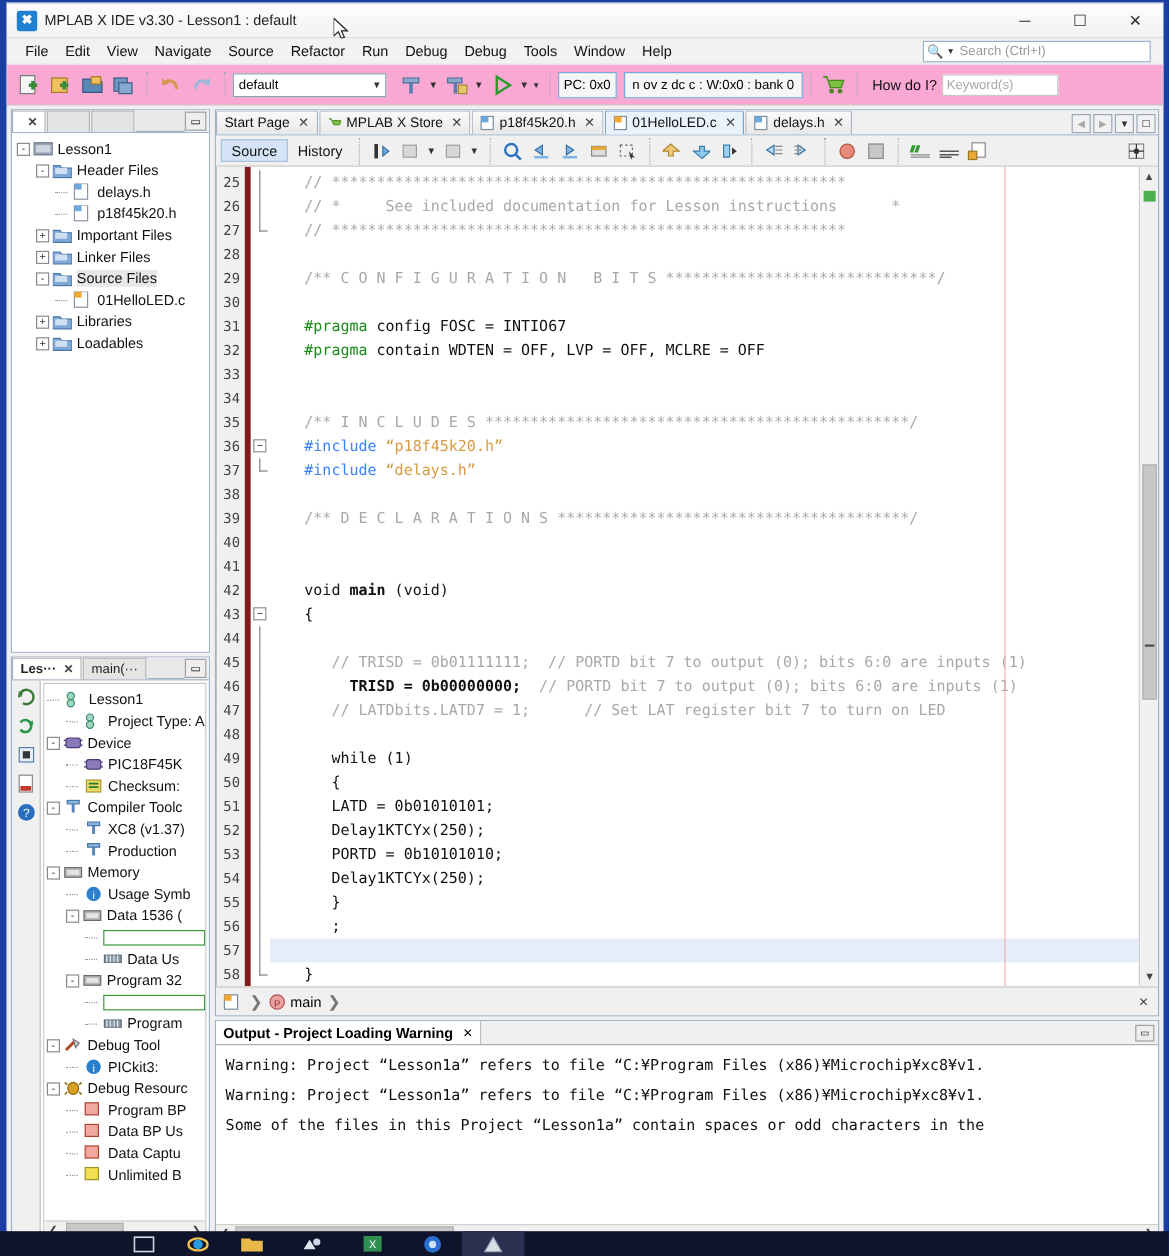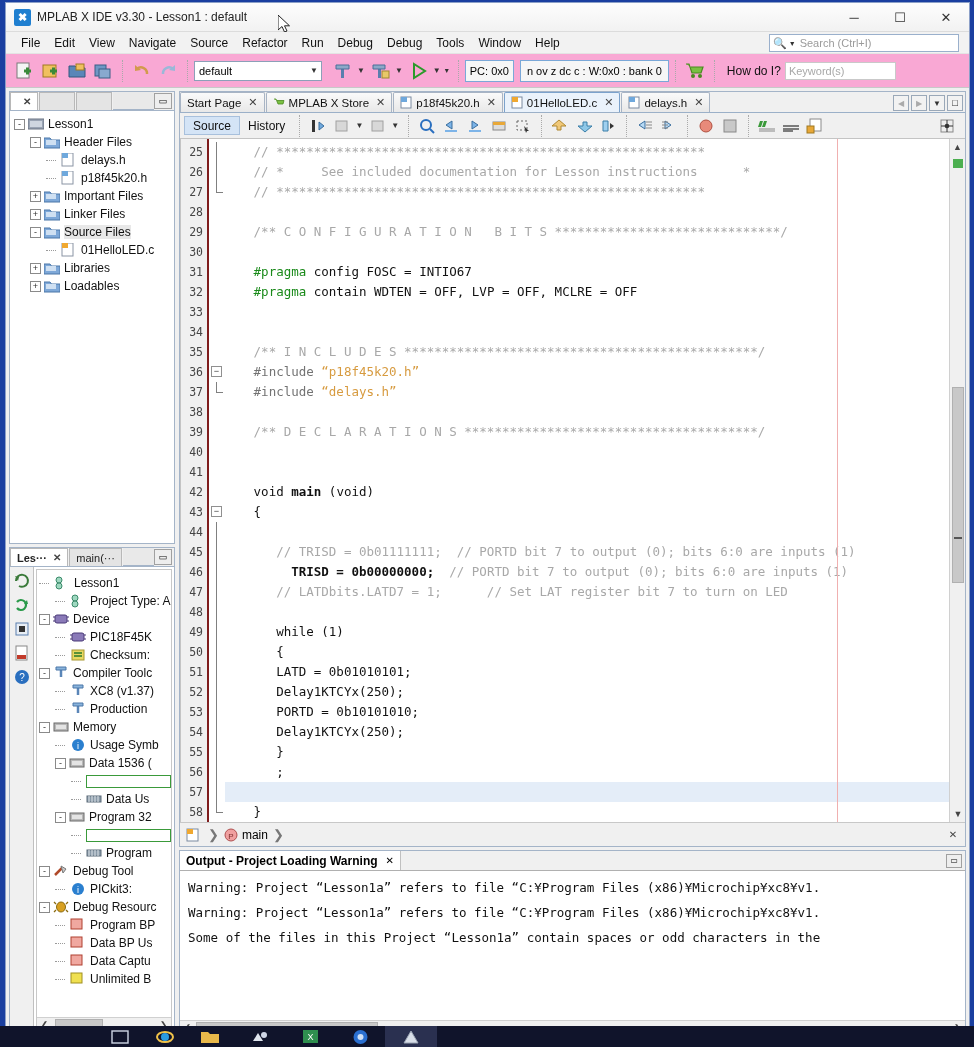--- a/index.html
+++ b/index.html
@@ -91,21 +91,21 @@
     border:1px solid #7aa8d8; background:#f6f6f6; height:22px;
     display:flex; align-items:center; padding:0 4px; font-size:11px;
     font-family:"Liberation Sans", sans-serif;
   }
   .statusbox {
     border:1px solid #7aa8d8; background:#f6f6f6; height:22px;
     display:flex; align-items:center; padding:0 6px; font-size:11px;
   }
   .howdoi { font-size:12px; color:#111; margin-left:6px; }
   .howdoi-input {
-    width: 111px; height:18px; border:1px solid #c9c9c9; background:#fff;
+    width: 97px; height:18px; border:1px solid #c9c9c9; background:#fff;
     color:#a8a8a8; font-size:11px; padding-left:3px; display:flex; align-items:center;
     margin-left:4px;
   }
   
   .body {
     flex: 1; display: flex; position: relative; background:#f0f0f0;
     padding: 3px 3px 0 3px;
   }
   .left-col { width: 166px; display:flex; flex-direction:column; }
   .right-col { flex:1; display:flex; flex-direction:column; margin-left:4px; }
@@ -164,42 +164,42 @@
   .edit-toolbar {
     height:26px; min-height:26px; background:#f0f0f0; border-bottom:1px solid #c4c4c4;
     display:flex; align-items:center; padding-left:4px; position:relative;
   }
   .stbtn { height:19px; padding:0 8px; display:flex; align-items:center; font-size:12px; color:#111;}
   .stbtn.active { background:#d4e4f6; border:1px solid #a8c0dc; }
   .etb { width:24px;height:22px;display:flex;align-items:center;justify-content:center;}
   .editor-wrap { flex:1; display:flex; position:relative; background:#fff; overflow:hidden;
       border-left:1px solid #c4c4c4; }
   .gutter {
-    width:28px; background:#f0f0f0; border-right:2px solid #7f1d1d;
+    width:28px; background:#f0f0f0; border-right:5px solid #7f1d1d;
     text-align:right; padding-top:3px; font-family:"DejaVu Sans Mono", monospace;
     font-size:11.5px; color:#444; flex:none; user-select:none;
   }
   .gline { height:20px; line-height:20px; padding-right:4px; }
   .foldcol { width:16px; background:#fff; flex:none; position:relative; padding-top:3px;}
   .fline { height:20px; position:relative; }
   .fbox { position:absolute; left:2px; top:4px; width:11px; height:11px;
      border:1px solid #909090; background:#fff; font-size:9px; line-height:9px;
      text-align:center; color:#333;}
   .fvert { position:absolute; left:7px; top:0; bottom:0; width:1px; background:#808080;}
   .fend { position:absolute; left:7px; top:0; height:11px; width:1px; background:#808080;}
   .fendh { position:absolute; left:7px; top:10px; width:7px; height:1px; background:#808080;}
   .codearea {
     flex:1; position:relative; overflow:hidden; padding-top:3px;
     font-family:"DejaVu Sans Mono", monospace; font-size:12.5px;
   }
   .cline { height:20px; line-height:20px; white-space:pre; padding-left:6px; }
   .cline.hl { background:#e4edf8; }
   .cmt { color:#a8a8a8; }
   .kw-pragma { color:#1a8a1a; }
-  .kw-inc { color:#737373; }
+  .kw-inc { color:#3b82f6; }
   .str { color:#d79b40; }
   .kw { color:#111; font-weight:bold; }
   .plain { color:#111; }
   .margin-line { position:absolute; left:612px; top:0; bottom:0; width:1px; background:#f0b0b0;}
   
   .vsb { width:16px; background:#f0f0f0; border-left:1px solid #d0d0d0; flex:none;
      position:relative; }
   .vsb .arr { height:16px; display:flex; align-items:center; justify-content:center; font-size:9px; color:#444;}
   .vsb .thumb { position:absolute; left:2px; width:12px; background:#c8c8c8; border:1px solid #b0b0b0;}
   .vsb .mark-green { position:absolute; left:3px; top:20px; width:10px;height:9px;background:#4caf50;}

